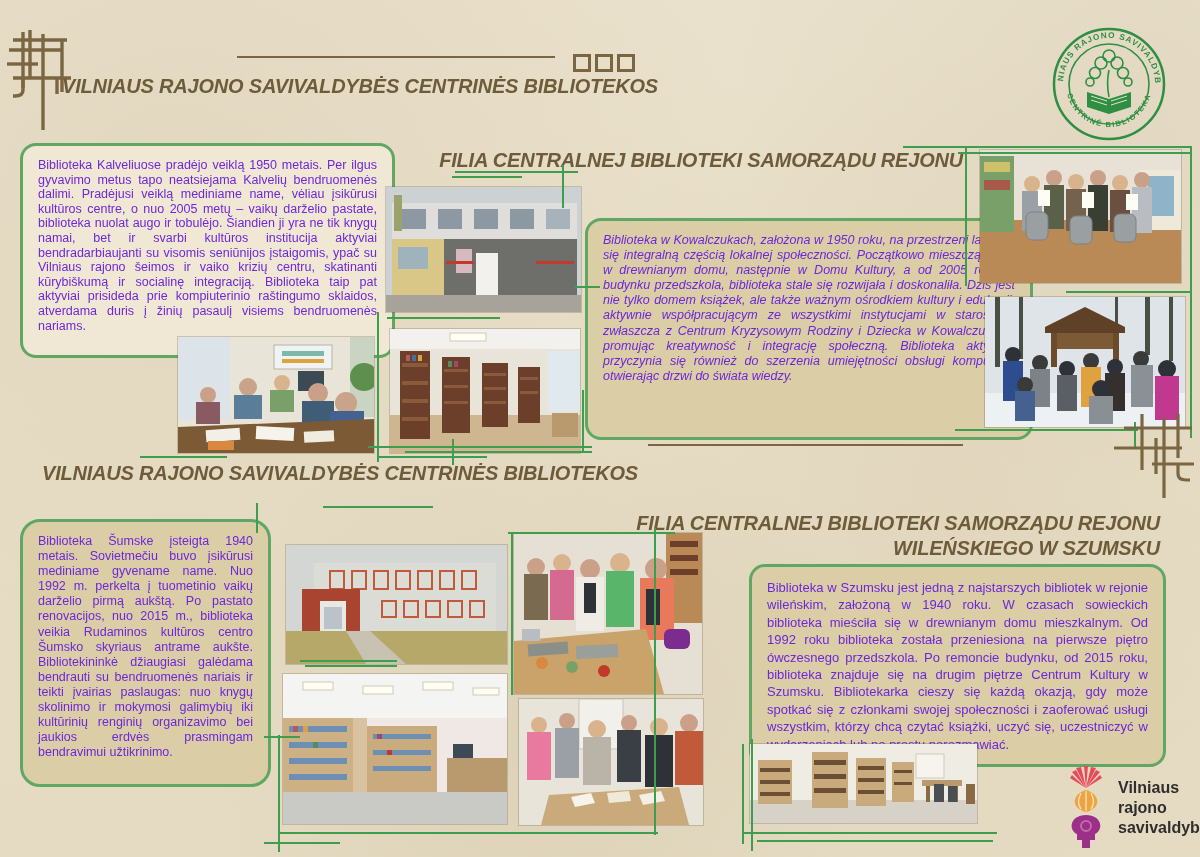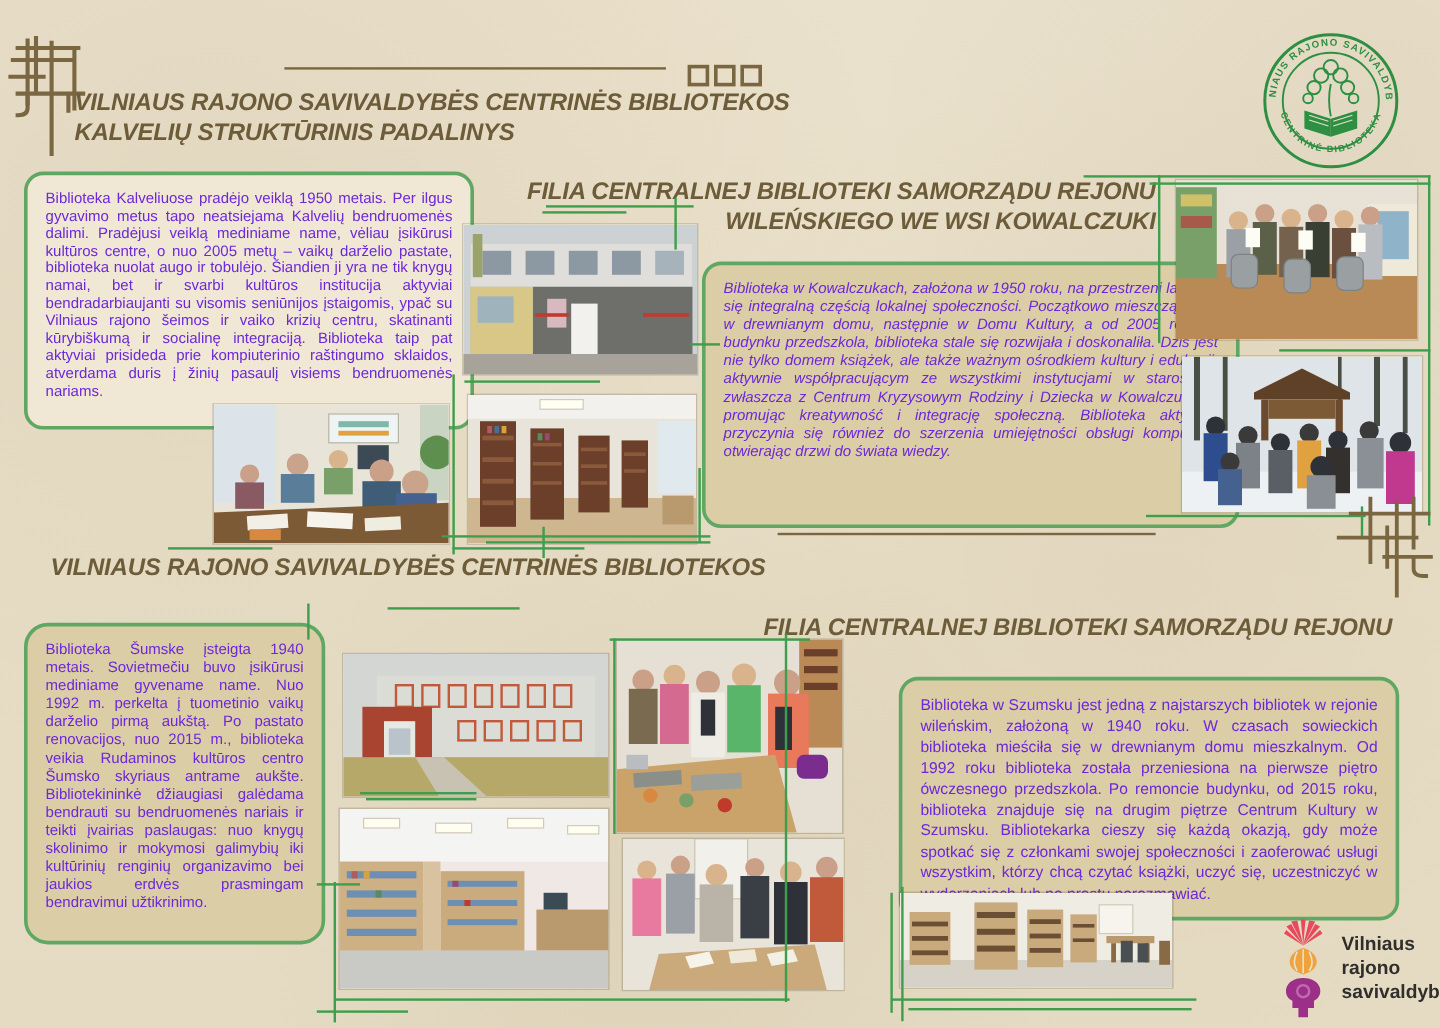--- a/index.html
+++ b/index.html
@@ -84,34 +84,33 @@
       <circle cx="40" cy="57" r="4"></circle>
         <circle cx="78" cy="57" r="4"></circle>
       <path d="M59 74 L37 67 L37 82 L59 89 Z" fill="#2e8f43" stroke="none"></path>
       <path d="M59 74 L81 67 L81 82 L59 89 Z" fill="#2e8f43" stroke="none"></path>
       <path d="M41 71 L57 76 M41 75 L57 80 M77 71 L61 76 M77 75 L61 80" stroke="#e9e0cb" stroke-width="1"></path>
     </g>
   </svg>
 
   <h1 class="title" style="left:62px;top:74px;">
     <span>VILNIAUS RAJONO SAVIVALDYBĖS CENTRINĖS BIBLIOTEKOS</span><br>
-    <span>KALVELIŲ STRUKTŪRINIS PADALINYS</span>
   </h1>
 
   <h1 class="title right" style="right:237px;top:148px;">
     <span>FILIA CENTRALNEJ BIBLIOTEKI SAMORZĄDU REJONU</span><br>
-    <span>WILEŃSKIEGO WE WSI KOWALCZUKI</span>
   </h1>
 
   <h1 class="title" style="left:42px;top:461px;">
     <span>VILNIAUS RAJONO SAVIVALDYBĖS CENTRINĖS BIBLIOTEKOS</span><br>
   </h1>
 
   <h1 class="title right" style="right:40px;top:511px;">
     <span>FILIA CENTRALNEJ BIBLIOTEKI SAMORZĄDU REJONU</span><br>
+    <span>WILEŃSKIEGO W SZUMSKU</span>
   </h1>
 
   <div class="rule" style="left:648px;top:444px;width:315px;"></div>
 
   <div class="tbox bg-light" style="left:20px;top:143px;width:375px;height:215px;font-size:12.5px;line-height:14.6px;">
     <p>Biblioteka Kalveliuose pradėjo veiklą 1950 metais. Per ilgus gyvavimo metus tapo neatsiejama Kalvelių bendruomenės dalimi. Pradėjusi veiklą mediniame name, vėliau įsikūrusi kultūros centre, o nuo 2005 metų – vaikų darželio pastate, biblioteka nuolat augo ir tobulėjo. Šiandien ji yra ne tik knygų namai, bet ir svarbi kultūros institucija aktyviai bendradarbiaujanti su visomis seniūnijos įstaigomis, ypač su Vilniaus rajono šeimos ir vaiko krizių centru, skatinanti kūrybiškumą ir socialinę integraciją. Biblioteka taip pat aktyviai prisideda prie kompiuterinio raštingumo sklaidos, atverdama duris į žinių pasaulį visiems bendruomenės nariams.</p>
   </div>
 
   <div class="tbox bg-tan" style="left:585px;top:218px;width:448px;height:222px;font-size:12.5px;line-height:15.1px;font-style:italic;">
     <p>Biblioteka w Kowalczukach, założona w 1950 roku, na przestrzeni lat stała się integralną częścią lokalnej społeczności. Początkowo mieszcząca się w drewnianym domu, następnie w Domu Kultury, a od 2005 roku w budynku przedszkola, biblioteka stale się rozwijała i doskonaliła. Dziś jest nie tylko domem książek, ale także ważnym ośrodkiem kultury i edukacji, aktywnie współpracującym ze wszystkimi instytucjami w starostwie, zwłaszcza z Centrum Kryzysowym Rodziny i Dziecka w Kowalczukach, promując kreatywność i integrację społeczną. Biblioteka aktywnie przyczynia się również do szerzenia umiejętności obsługi komputera, otwierając drzwi do świata wiedzy.</p>

